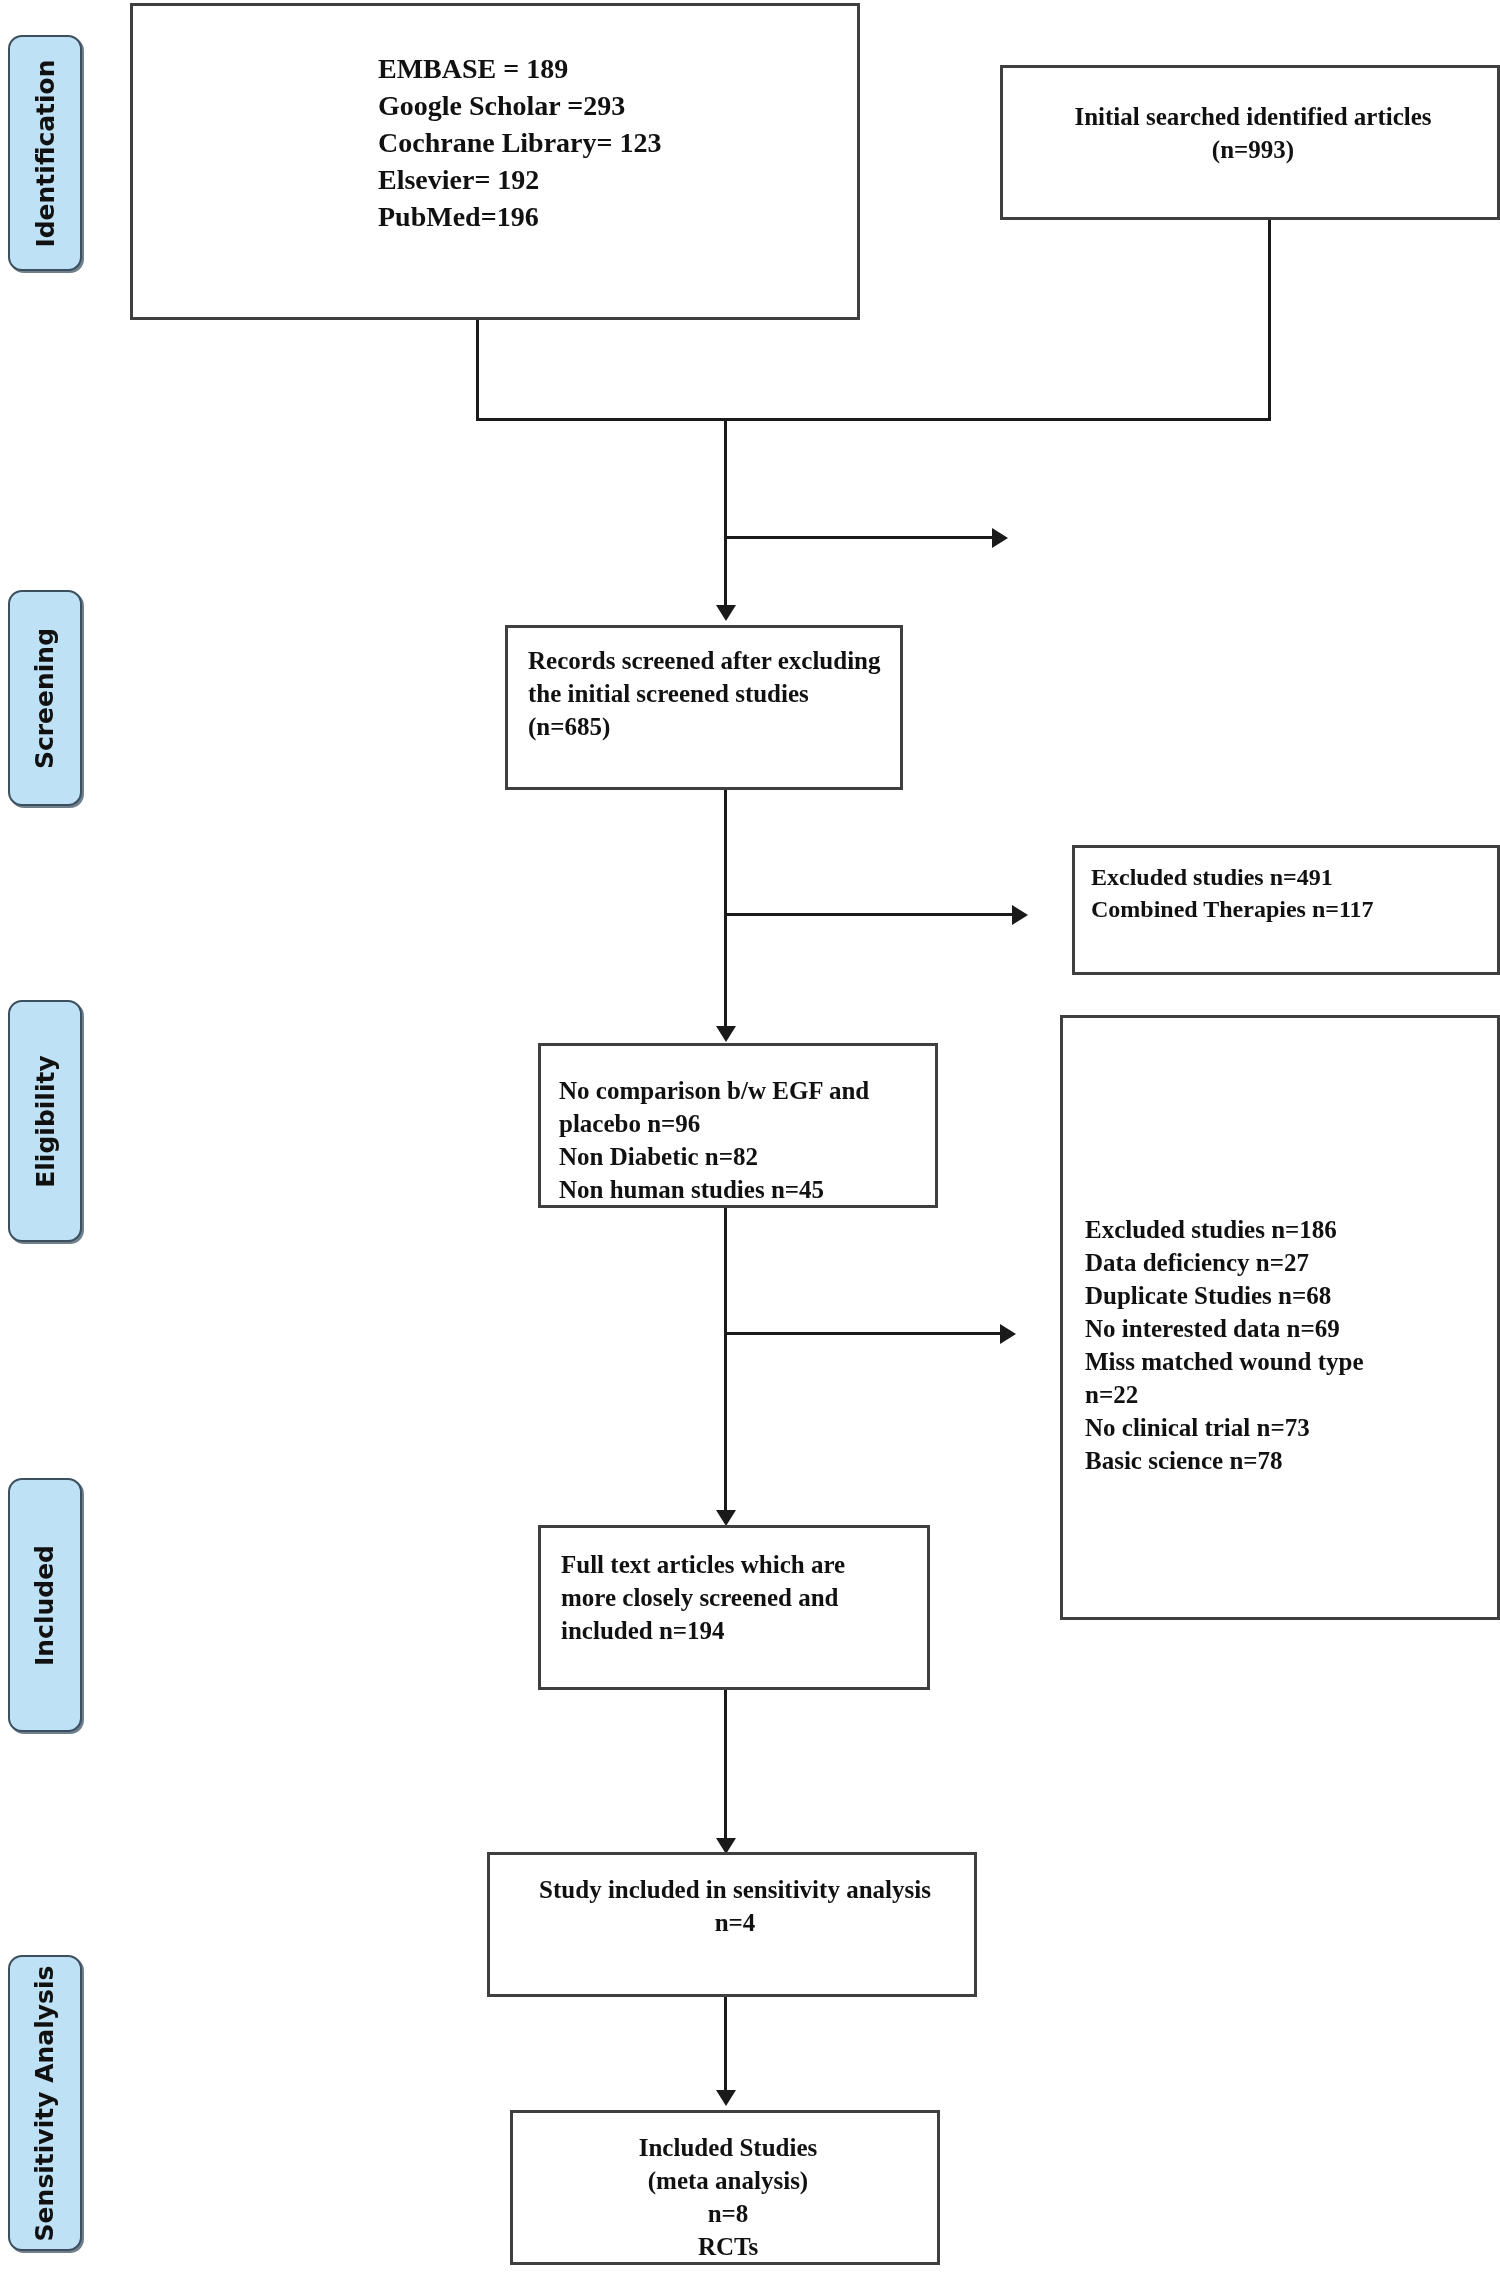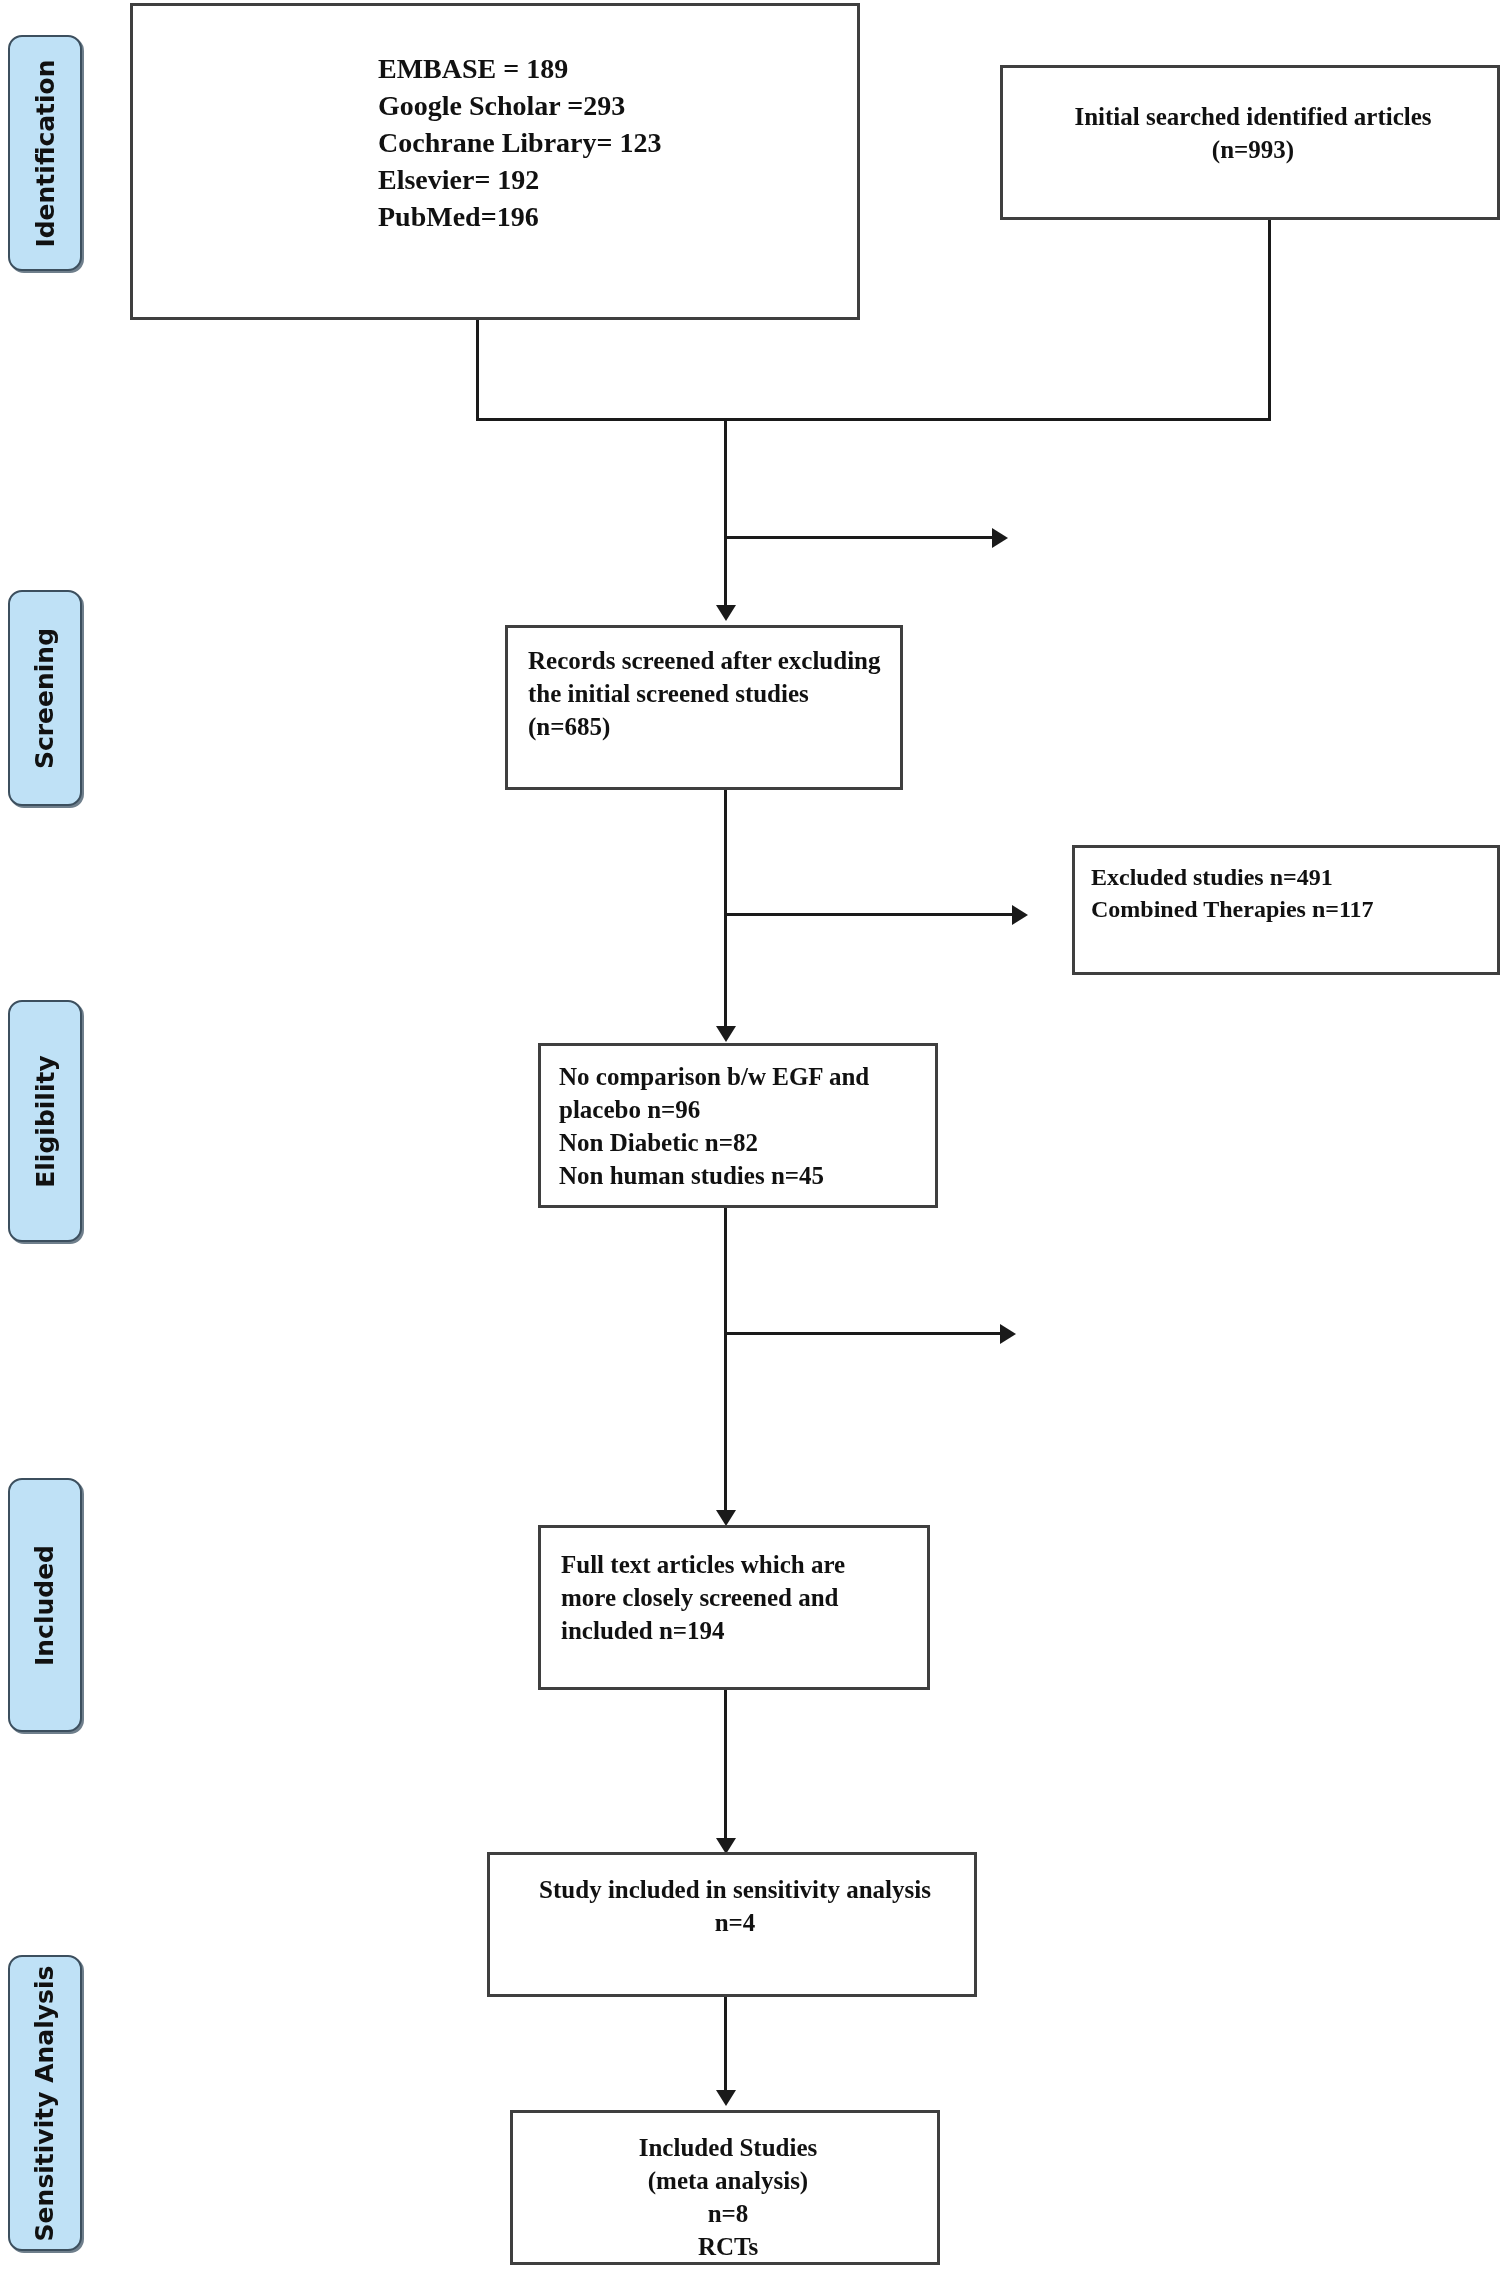--- a/index.html
+++ b/index.html
@@ -141,26 +141,36 @@
 
   <div class="hline" style="left:724px; top:913px; width:290px;"></div>
   <div class="arrow-right" style="left:1012px; top:905px;"></div>
 
   <div class="flow-box" style="left:1072px; top:845px; width:428px; height:130px;">
     <div class="box-text t-left" style="left:16px; top:14px; width:410px; font-size:24px;">Excluded studies n=491
 Combined Therapies n=117</div>
   </div>
 
   <div class="flow-box" style="left:538px; top:1043px; width:400px; height:165px;">
-    <div class="box-text t-left" style="left:18px; top:14px; width:370px; font-size:25px;">No comparison b/w EGF and
+    <div class="box-text t-left" style="left:18px; top:28px; width:370px; font-size:25px;">No comparison b/w EGF and
 placebo n=96
 Non Diabetic n=82
 Non human studies n=45</div>
   </div>
 
+  <div class="flow-box" style="left:1060px; top:1015px; width:440px; height:605px;">
+    <div class="box-text t-left" style="left:22px; top:195px; width:405px; font-size:25px;">Excluded studies n=186
+Data deficiency n=27
+Duplicate Studies n=68
+No interested data n=69
+Miss matched wound type
+          n=22
+No clinical trial n=73
+Basic science n=78</div>
+  </div>
 
   <div class="vline" style="left:724px; top:1208px; height:310px;"></div>
   <div class="arrow-down" style="left:716px; top:1510px;"></div>
 
   <div class="hline" style="left:724px; top:1332px; width:278px;"></div>
   <div class="arrow-right" style="left:1000px; top:1324px;"></div>
 
   <div class="flow-box" style="left:538px; top:1525px; width:392px; height:165px;">
     <div class="box-text t-left" style="left:20px; top:20px; width:360px; font-size:25px;">Full text articles which are
 more closely screened and

